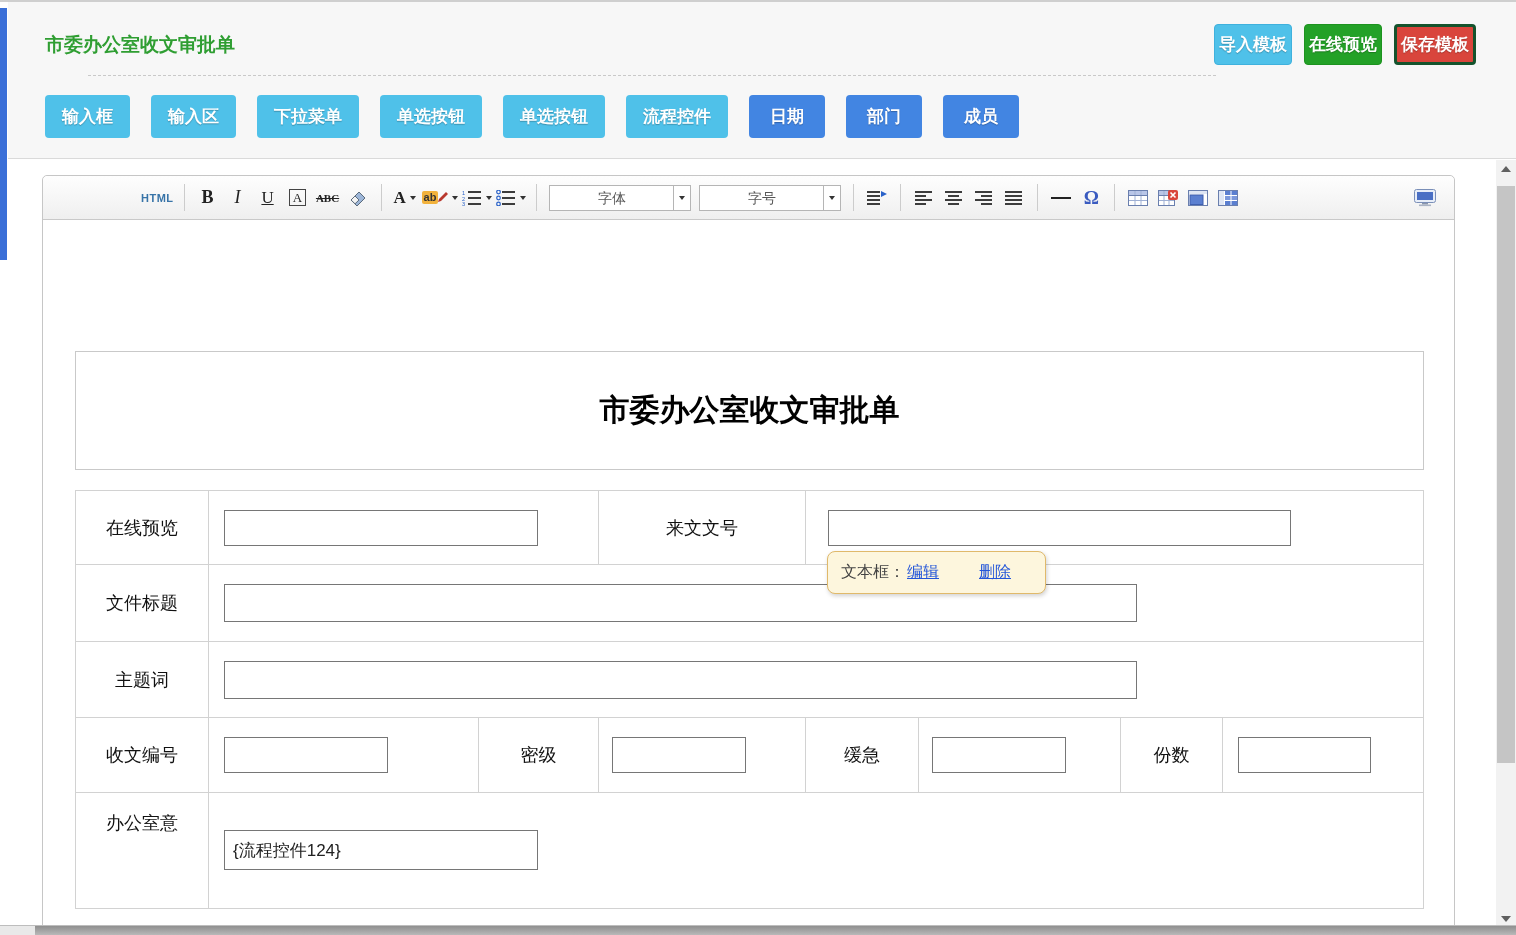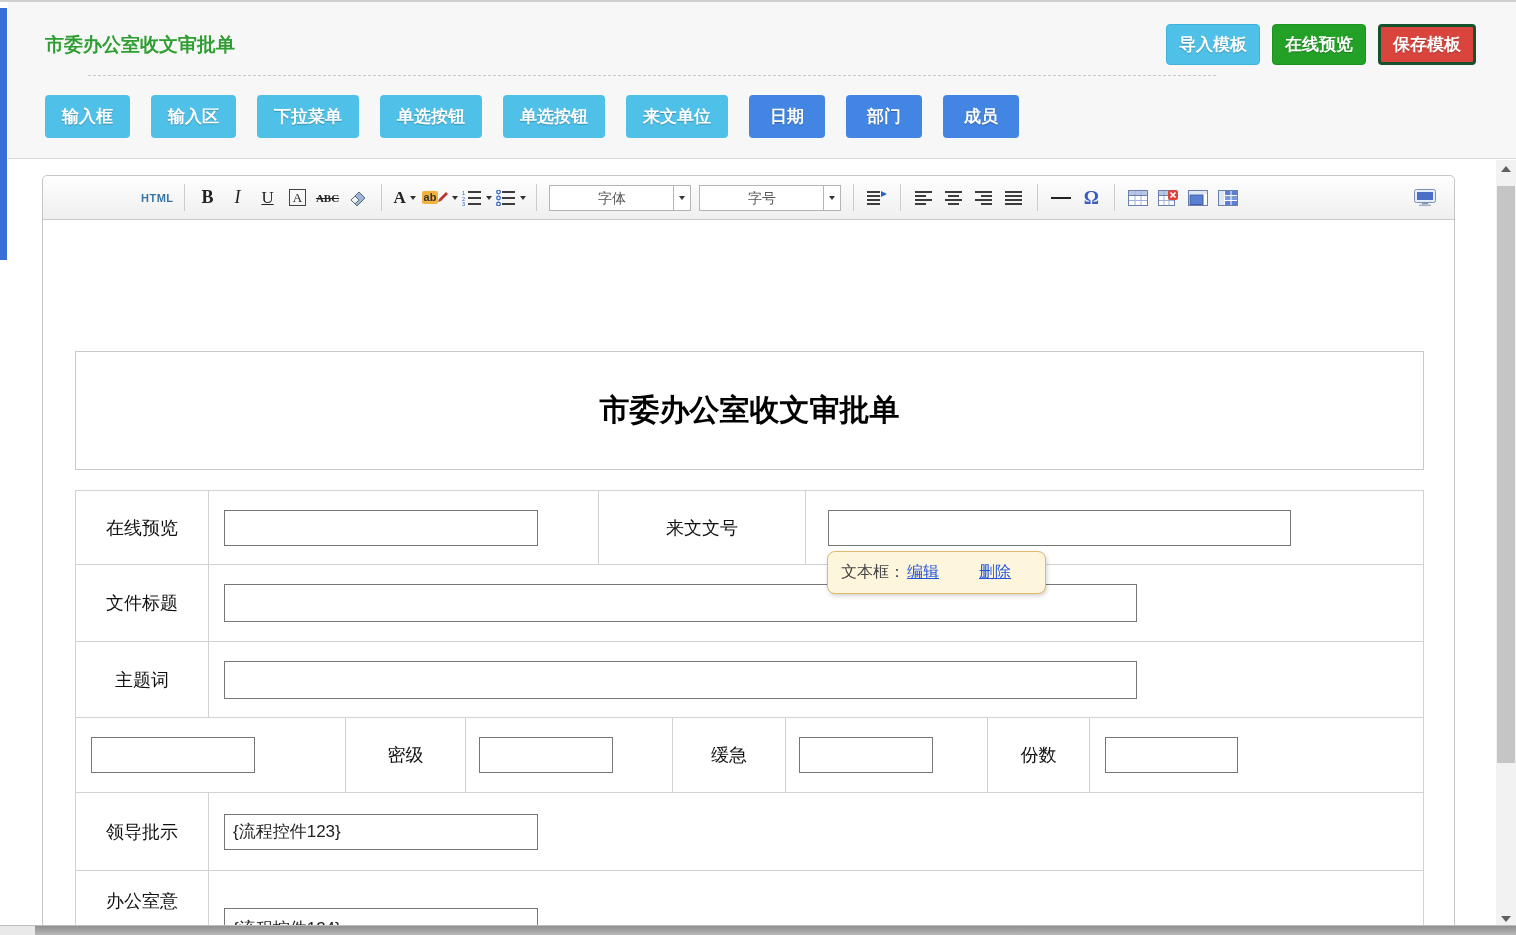--- a/index.html
+++ b/index.html
@@ -8,21 +8,21 @@
 
   .screen { position: relative; width: 1516px; height: 935px; overflow: hidden; background: #fff; border-top: 2px solid #cfcfcf; }
 
   
   .bg-stripe { position: absolute; left: 0; top: 6px; width: 7px; height: 252px; background: #3a6fd8; }
 
   
   .topbar { position: absolute; left: 8px; top: 0; width: 1508px; height: 157px; background: #f7f7f7; border-bottom: 1px solid #dadada; z-index: 3; }
   .page-title { position: absolute; left: 37px; top: 30px; font-size: 19px; font-weight: bold; color: #2f9e32; font-family: "Liberation Serif", serif; }
   .top-actions { position: absolute; right: 40px; top: 22px; display: flex; gap: 12px; }
-  .btn-action { height: 41px; padding: 0 12px; border: none; border-radius: 4px; color: #fff; font-size: 17px; font-weight: bold; cursor: pointer; text-shadow: 0 1px 1px rgba(0,0,0,.25); font-family: Liberation Serif, serif; }
+  .btn-action { height: 41px; padding: 0 4px; border: none; border-radius: 4px; color: #fff; font-size: 17px; font-weight: bold; cursor: pointer; text-shadow: 0 1px 1px rgba(0,0,0,.25); font-family: Liberation Serif, serif; }
   .btn-import { background: #4fc1e9; border: 1px solid #3fb1dd; }
   .btn-preview { background: #23a127; border: 1px solid #1d931f; }
   .btn-save { background: #d9453c; border: 3px solid #14532d; }
   .dashed-sep { position: absolute; left: 80px; top: 73px; width: 1128px; border-top: 1px dashed #c9c9c9; }
   .control-row { position: absolute; left: 37px; top: 93px; display: flex; gap: 21px; }
   .btn-ctrl { height: 43px; padding: 0 17px; border: none; border-radius: 4px; color: #fff; font-size: 17px; font-weight: bold; cursor: pointer; text-shadow: 0 1px 1px rgba(0,0,0,.25); font-family: "Liberation Sans", sans-serif; }
   .btn-ctrl.light { background: #4fc1e9; }
   .btn-ctrl.dark { background: #4285e2; padding: 0 21px; }
 
   
@@ -124,21 +124,21 @@
       <button class="btn-action btn-preview">在线预览</button>
       <button class="btn-action btn-save">保存模板</button>
     </div>
     <div class="dashed-sep"></div>
     <div class="control-row">
       <button class="btn-ctrl light">输入框</button>
       <button class="btn-ctrl light">输入区</button>
       <button class="btn-ctrl light">下拉菜单</button>
       <button class="btn-ctrl light">单选按钮</button>
       <button class="btn-ctrl light">单选按钮</button>
-      <button class="btn-ctrl light">来文单位</button>
+      <button class="btn-ctrl light">流程控件</button>
       <button class="btn-ctrl dark">日期</button>
       <button class="btn-ctrl dark">部门</button>
       <button class="btn-ctrl dark">成员</button>
     </div>
   </header>
 
   <div class="editor-panel">
     <div class="editor-toolbar">
       <div class="ti">
           <span class="g-html">HTML</span>
@@ -334,40 +334,35 @@
               <input class="tin in-wide" style="">
             </div>
         </div>
         <div class="trow r3">
           <div class="tcell tlabel w-label">主题词</div>
           <div class="tcell grow">
               <input class="tin in-wide" style="">
             </div>
         </div>
         <div class="trow r4">
+          <div class="tcell tlabel w-label">收文编号</div>
           <div class="tcell c2">
               <input class="tin in-s1" style="">
             </div>
           <div class="tcell tlabel c3">密级</div>
           <div class="tcell c4">
               <input class="tin in-s2" style="">
             </div>
           <div class="tcell tlabel c5">缓急</div>
           <div class="tcell c6">
               <input class="tin in-s3" style="">
             </div>
           <div class="tcell tlabel c7">份数</div>
           <div class="tcell c8">
               <input class="tin in-s4" style="">
-            </div>
-        </div>
-        <div class="trow r5">
-          <div class="tcell tlabel w-label">领导批示</div>
-          <div class="tcell grow">
-              <input class="tin in-proc" value="{流程控件123}" style="">
             </div>
         </div>
         <div class="trow r6">
           <div class="tcell tlabel w-label">办公室意</div>
           <div class="tcell grow c2">
               <input class="tin in-proc in-proc2" value="{流程控件124}" style="">
             </div>
         </div>
       </div>
 

